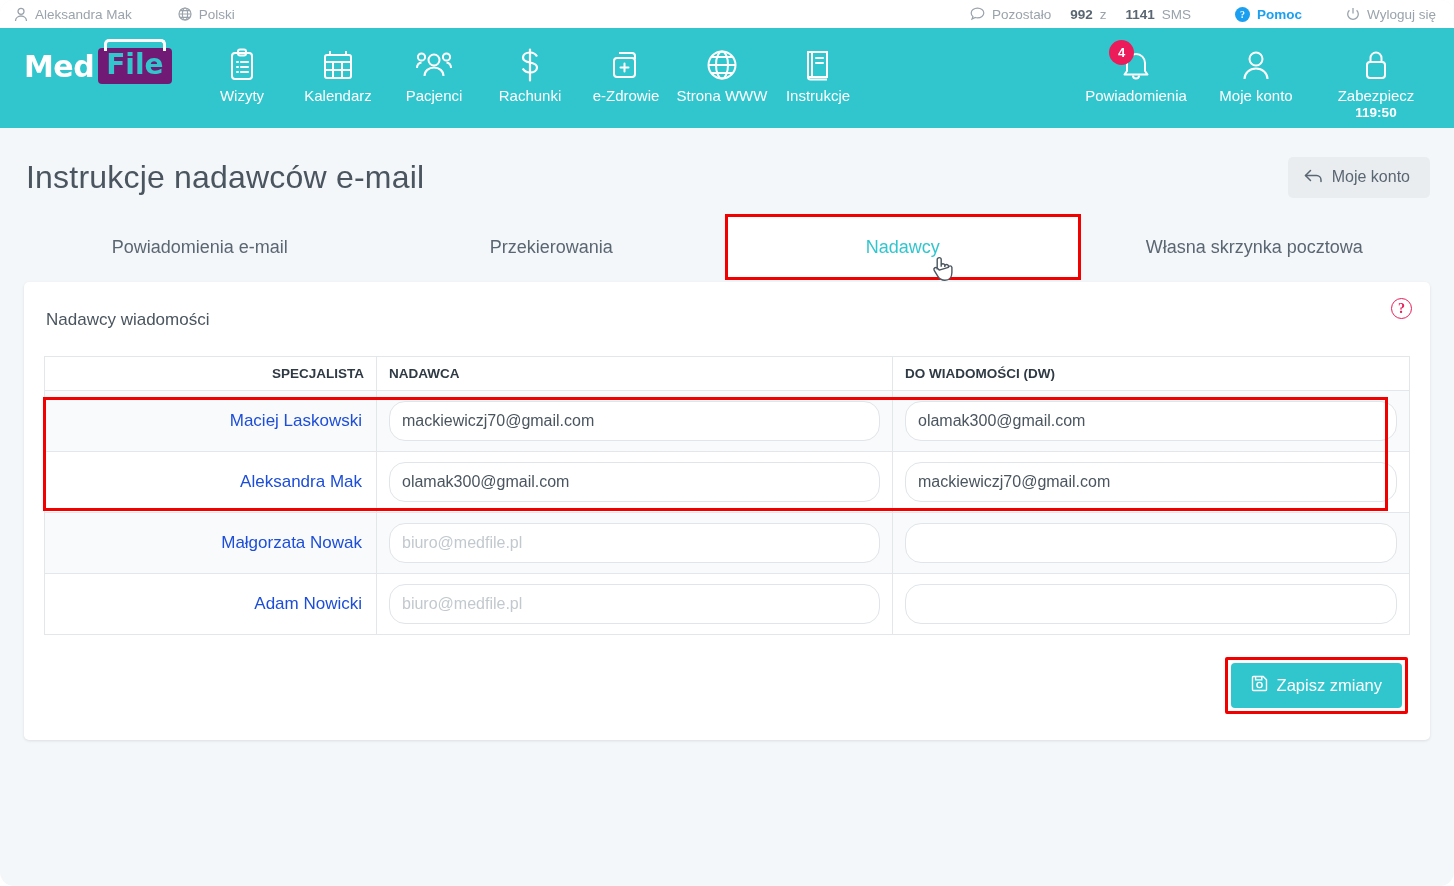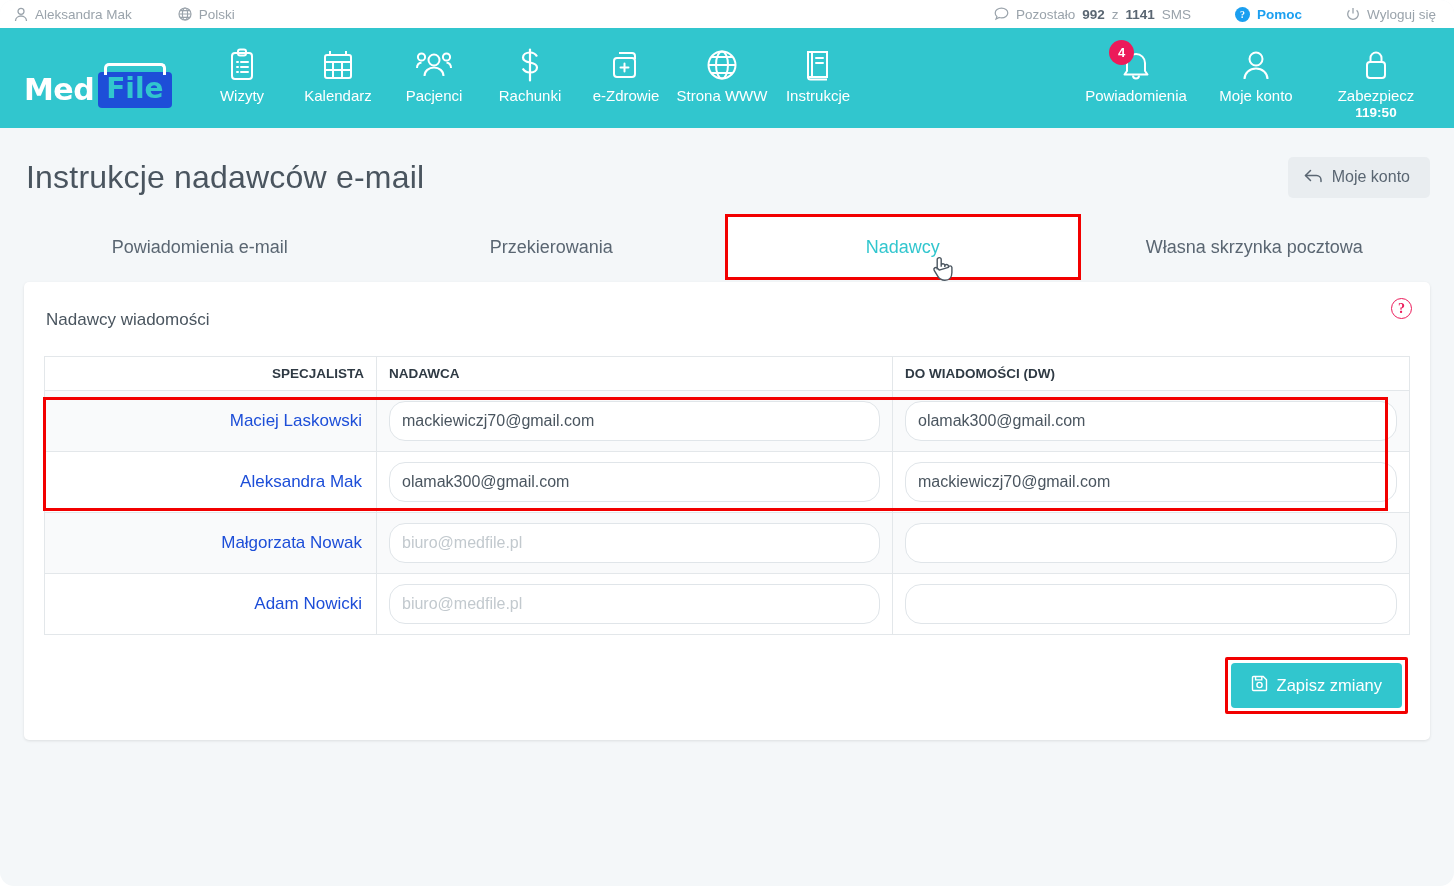--- a/index.html
+++ b/index.html
@@ -26,50 +26,50 @@
     font-size: 13.5px;
     color: #9aa3ab;
     padding: 0 18px 0 14px;
     position: relative;
     z-index: 5;
   }
   .topbar .left { display: flex; align-items: center; gap: 46px; }
   .topbar .right { margin-left: auto; display: flex; align-items: flex-start; gap: 44px; }
   .tb-item { display: flex; align-items: center; gap: 7px; white-space: nowrap; }
   .tb-item svg { display: block; }
-  .sms-count { color: #5a6672; font-weight: bold; }
+  .sms-count { color: #5a6672; font-weight: bold; margin-left: 12px; }
   .help-link { color: #1b9ff0; font-weight: bold; }
   .help-badge {
     width: 15px; height: 15px; border-radius: 50%;
     background: #1b9ff0; color: #fff; font-size: 10px; font-weight: bold;
     display: flex; align-items: center; justify-content: center;
     font-family: "Liberation Serif", serif;
   }
 
   
   .navbar {
     height: 100px;
     background: #31c6ce;
     display: flex;
     align-items: flex-start;
     padding: 0 18px;
     position: relative;
   }
   .logo {
-    display: flex; align-items: flex-start;
-    margin: 44px 0 0 6px;
+    display: flex; align-items: center;
+    margin: 20px 0 0 6px;
     width: 140px;
   }
   .logo-med {
     color: #fff; font-size: 30px; font-weight: bold;
     letter-spacing: -0.5px; font-family: "DejaVu Sans", sans-serif;
   }
   .logo-file-wrap { position: relative; margin-left: 4px; }
   .logo-file {
-    background: #1d4ed8; color: #31c6ce; font-size: 28px; font-weight: bold;
+    background: #701a75; color: #31c6ce; font-size: 28px; font-weight: bold;
     padding: 0 8px 2px; border-radius: 4px; display: inline-block;
     line-height: 34px; font-family: "DejaVu Sans", sans-serif;
   }
   .logo-tab {
     position: absolute; top: -9px; left: 6px;
     width: 62px; height: 12px;
     border: 3px solid #fff; border-bottom: none;
     border-radius: 5px 5px 0 0;
   }
 

